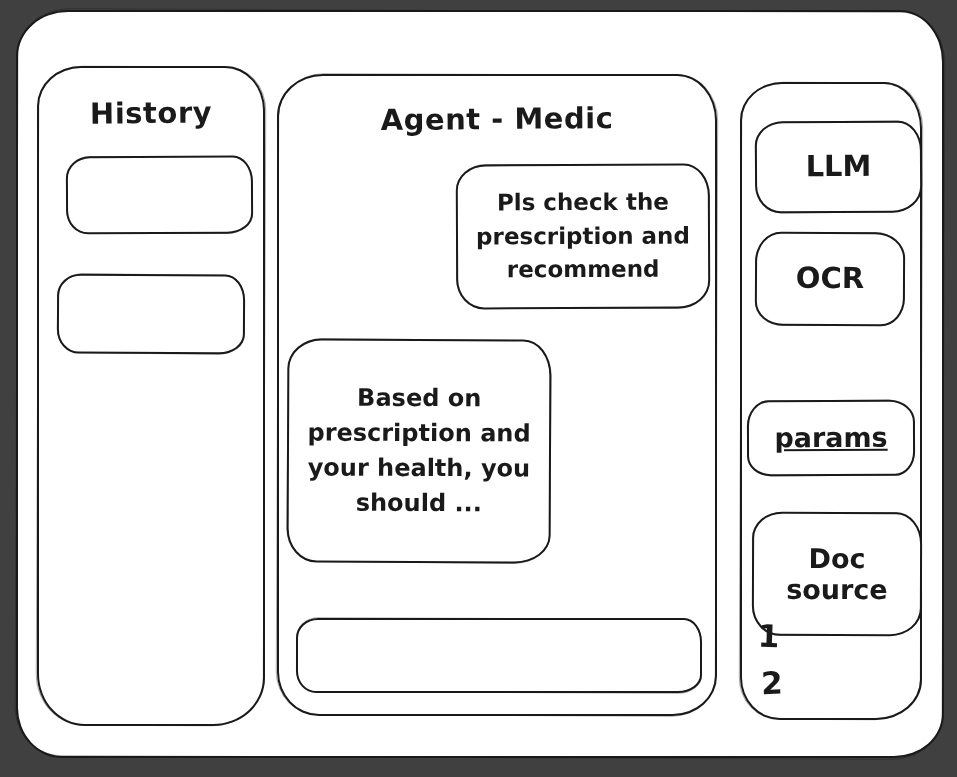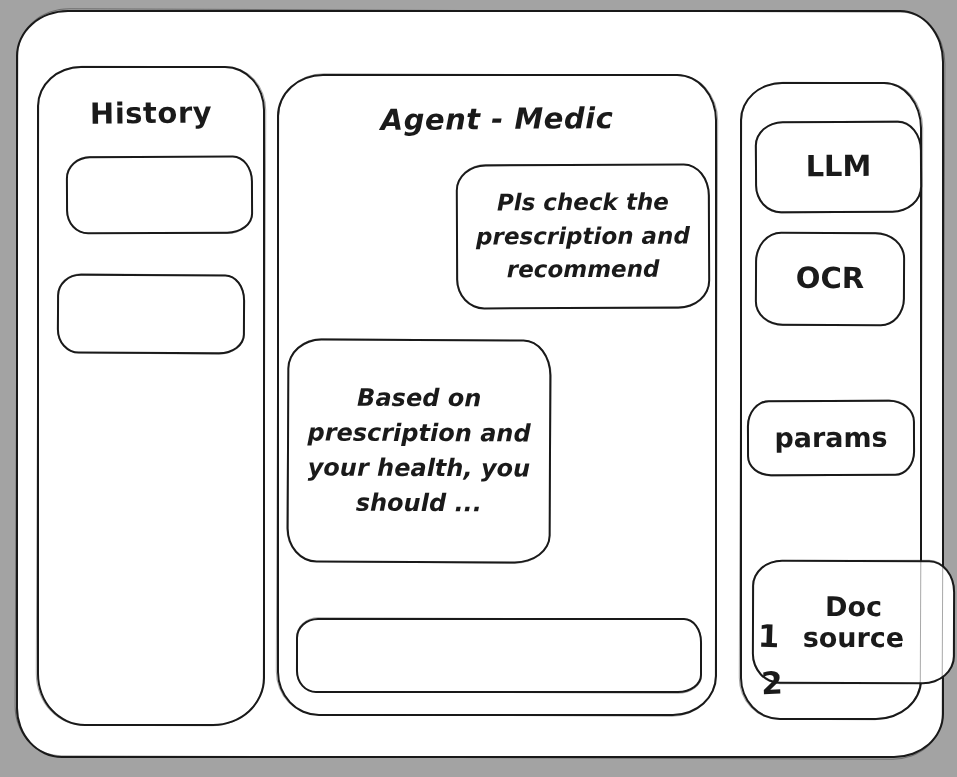--- a/index.html
+++ b/index.html
@@ -6,21 +6,21 @@
     margin: 0;
     padding: 0;
     background: #ffffff;
     font-family: "DejaVu Sans", "Liberation Sans", sans-serif;
     color: #1a1a1a;
   }
   .canvas {
     position: relative;
     width: 957px;
     height: 777px;
-    background: #a3a3a3;
+    background: #404040;
     overflow: hidden;
   }
   
   .sketch {
     position: absolute;
     background: #ffffff;
     border: 2.6px solid #1a1a1a;
     box-sizing: border-box;
   }
   .sketch::after {
@@ -57,21 +57,20 @@
     border-radius: 24px 20px 26px 22px / 22px 26px 20px 24px;
     background: #ffffff;
   }
   .hist-item.one { left: 27px; top: 88px;  width: 187px; height: 78px; transform: rotate(-0.3deg); }
   .hist-item.two { left: 18px; top: 206px; width: 188px; height: 80px; transform: rotate(0.3deg); }
   
   .chat {
     left: 259px; top: 62px;
     width: 440px; height: 642px;
     border-radius: 46px 40px 44px 42px / 42px 46px 40px 44px;
-    font-style: italic;
   }
   .chat .panel-title { top: 26px; transform: rotate(-0.5deg); }
   .bubble {
     display: flex;
     align-items: center;
     justify-content: center;
     text-align: center;
     font-size: 23px;
     font-weight: 600;
     line-height: 1.45;
@@ -128,28 +127,27 @@
     content: "";
     position: absolute;
     inset: -2px;
     border: 1.5px solid rgba(26,26,26,0.38);
     border-radius: inherit;
     transform: rotate(-0.3deg);
     pointer-events: none;
   }
   .tool-btn.llm    { left: 13px; top: 37px;  width: 167px; height: 92px;  border-radius: 28px 24px 30px 26px / 24px 30px 26px 28px; transform: rotate(-0.3deg); }
   .tool-btn.ocr    { left: 13px; top: 148px; width: 150px; height: 94px;  border-radius: 26px 30px 24px 28px / 30px 26px 28px 24px; transform: rotate(0.3deg); }
-  .tool-btn.params { left: 5px;  top: 316px; width: 168px; height: 76px;  font-size: 27px; border-radius: 22px 26px 20px 24px / 26px 22px 24px 20px; transform: rotate(-0.2deg); }
+  .tool-btn.params { left: 5px;  top: 316px; width: 168px; height: 76px;  font-size: 27px; border-radius: 22px 26px 20px 24px / 26px 22px 24px 20px; transform: rotate(-0.2deg); text-decoration: underline; }
   .tool-btn.docsource {
-    left: 10px; top: 428px; width: 203px; height: 124px;
+    left: 10px; top: 428px; width: 170px; height: 124px;
     font-size: 27px;
     border-radius: 30px 26px 32px 28px / 26px 32px 28px 30px;
     transform: rotate(0.2deg);
     padding: 4px 22px;
-    margin-top: 48px;
   }
   .doc-num {
     position: absolute;
     font-size: 31px;
     font-weight: 700;
     z-index: 3;
     background: transparent;
     cursor: pointer;
   }
   .doc-num.n1 { left: 16px; top: 534px; transform: rotate(2deg); }

